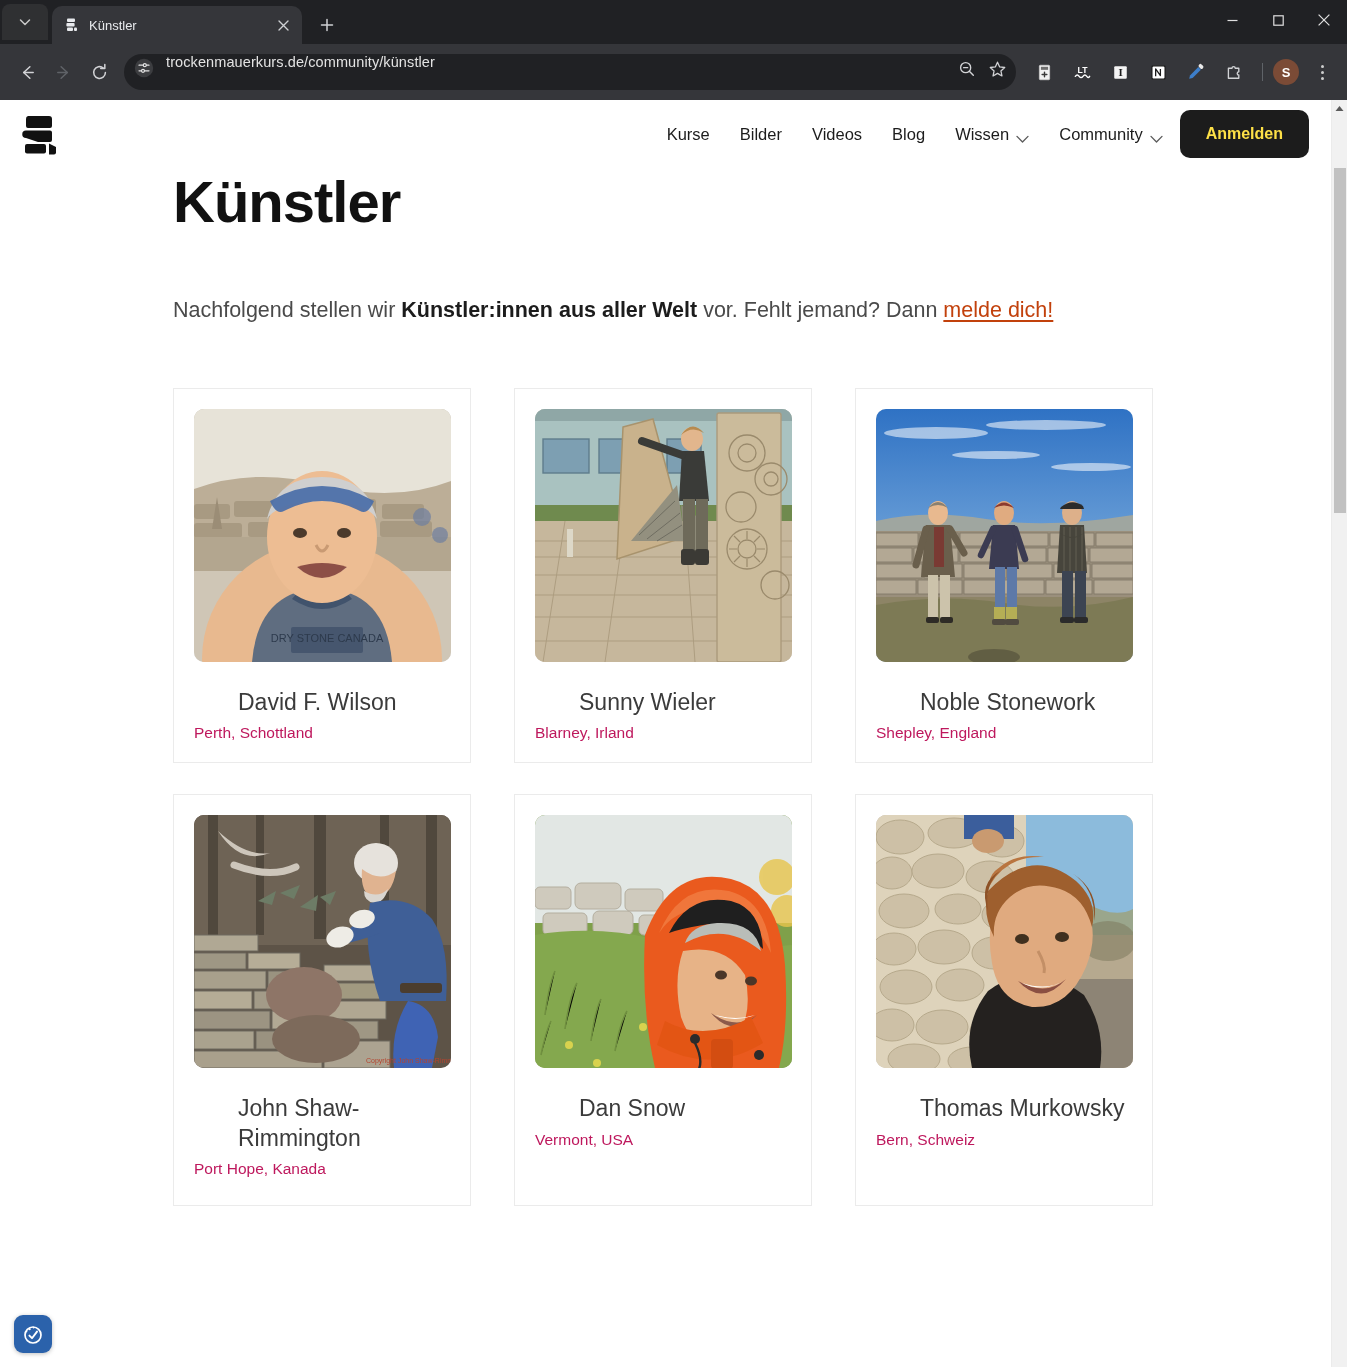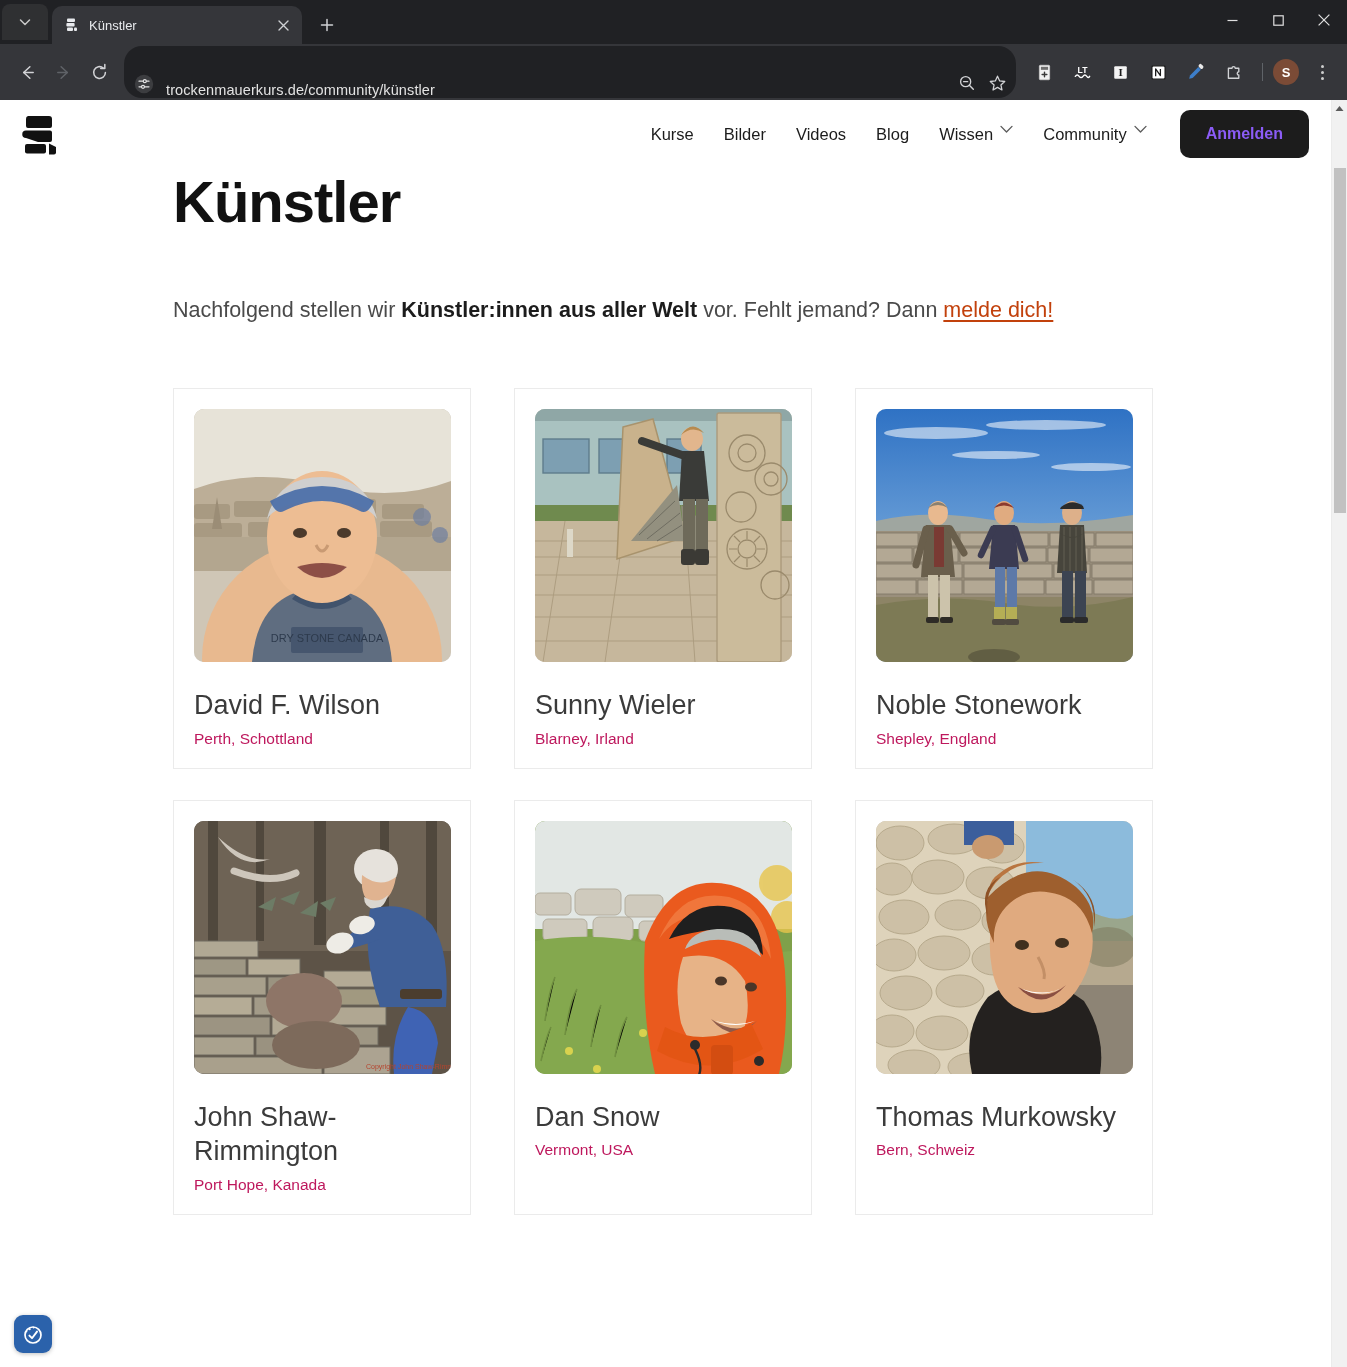--- a/index.html
+++ b/index.html
@@ -39,22 +39,22 @@
   .wincontrols { position: absolute; right: 0; top: 0; height: 44px; display: flex; }
   .wc { width: 46px; height: 40px; display: flex; align-items: center; justify-content: center; }
 
   .toolbar {
     height: 56px; background: #35363a; display: flex; align-items: center;
     padding: 0 10px; gap: 2px; flex: 0 0 56px;
   }
   .nav-btn { width: 34px; height: 34px; display: flex; align-items: center; justify-content: center; border-radius: 50%; flex: 0 0 34px; }
   .nav-btn.disabled { opacity: .42; }
   .omnibox {
-    flex: 1; height: 52px; background: #202124; border-radius: 18px;
-    display: flex; align-items: flex-end; padding: 0 4px 0 6px; margin: 0 8px 0 6px; position: relative;
+    flex: 1; height: 36px; background: #202124; border-radius: 18px;
+    display: flex; align-items: flex-start; padding: 0 4px 0 6px; margin: 0 8px 0 6px; position: relative;
   }
   .siteinfo { width: 28px; height: 28px; border-radius: 50%; display: flex; align-items: center; justify-content: center; flex: 0 0 28px; }
   .url { flex: 1; color: #e3e3e3; font-size: 14.5px; padding-left: 8px; letter-spacing: .1px; white-space: nowrap; overflow: hidden; }
   .omni-icon { width: 30px; height: 30px; display: flex; align-items: center; justify-content: center; border-radius: 50%; flex: 0 0 30px; }
   .ext-icon { width: 30px; height: 30px; display: flex; align-items: center; justify-content: center; border-radius: 50%; flex: 0 0 30px; margin: 0 3px; }
   .tb-sep { width: 1px; height: 18px; background: #5f6368; margin: 0 8px; }
   .avatar {
     width: 26px; height: 26px; border-radius: 50%; background: #7b4b36; color: #fff;
     display: flex; align-items: center; justify-content: center; font-size: 13px; font-weight: bold; flex: 0 0 26px;
   }
@@ -72,26 +72,26 @@
 
   
   .siteheader {
     height: 68px; background: #fff; display: flex; align-items: center;
     padding: 0 22px 0 22px; position: relative; z-index: 5;
   }
   .logo { width: 40px; height: 42px; flex: 0 0 40px; }
   .mainnav { margin-left: auto; display: flex; align-items: center; gap: 0; }
   .navlink {
     font-size: 16.5px; color: #1c1c1c; padding: 8px 15px; white-space: nowrap;
-    display: flex; align-items: flex-start; gap: 7px;
+    display: flex; align-items: flex-end; gap: 7px;
   }
   .chev { display: block; }
   .btn-anmelden {
-    background: #1c1c1c; color: #8b5cf6; font-size: 16px; font-weight: bold;
-    padding: 15px 26px; border-radius: 10px; margin-left: 18px; white-space: nowrap;
+    background: #1c1c1c; color: #fde047; font-size: 16px; font-weight: bold;
+    padding: 15px 26px; border-radius: 10px; margin-left: 2px; white-space: nowrap;
   }
 
   
   .content { padding: 0 22px 0 173px; }
   h1.pagetitle {
     font-size: 58px; font-weight: bold; color: #111; letter-spacing: -1px;
     margin-top: 2px; line-height: 1.1;
   }
   .intro {
     font-size: 25px; color: #3d3d3d; line-height: 1.52; margin-top: 22px; max-width: 930px;
@@ -112,21 +112,21 @@
     border: 1px solid #ebebeb; background: #fff; padding: 20px;
     display: flex; flex-direction: column;
   }
   .card.tall { min-height: 412px; }
   .thumb {
     width: 257px; height: 253px; border-radius: 10px; overflow: hidden;
     position: relative; background: #dcdcdc; flex: 0 0 253px;
   }
   .thumb svg { display: block; width: 100%; height: 100%; }
   .cardname {
-    font-size: 27px; color: #3b3b3b; margin-top: 26px; line-height: 1.28; font-weight: 400;
+    font-size: 23px; color: #3b3b3b; margin-top: 26px; line-height: 1.28; font-weight: 400; margin-left: 44px;
   }
   .cardloc { font-size: 15.5px; color: #be185d; margin-top: 7px; }
 
   
   .a11y {
     position: absolute; left: 14px; bottom: 14px; width: 38px; height: 38px;
     border-radius: 9px; background: #2b62ab; display: flex; align-items: center; justify-content: center;
     box-shadow: 0 1px 4px rgba(0,0,0,.25); z-index: 20;
   }
 </style>

